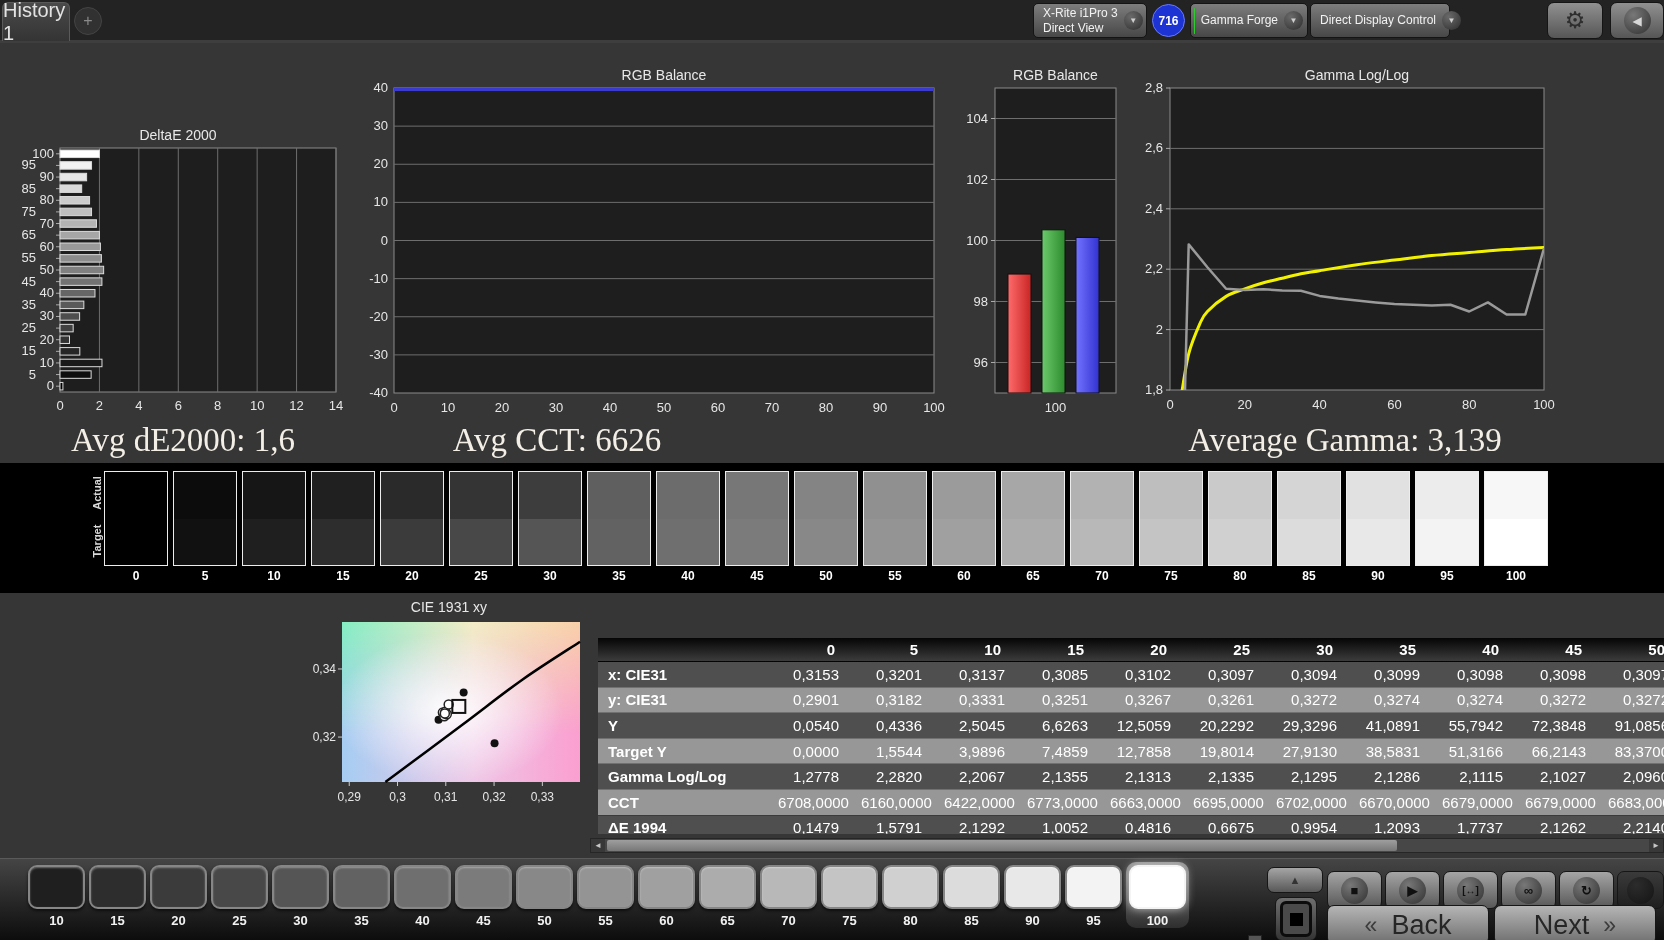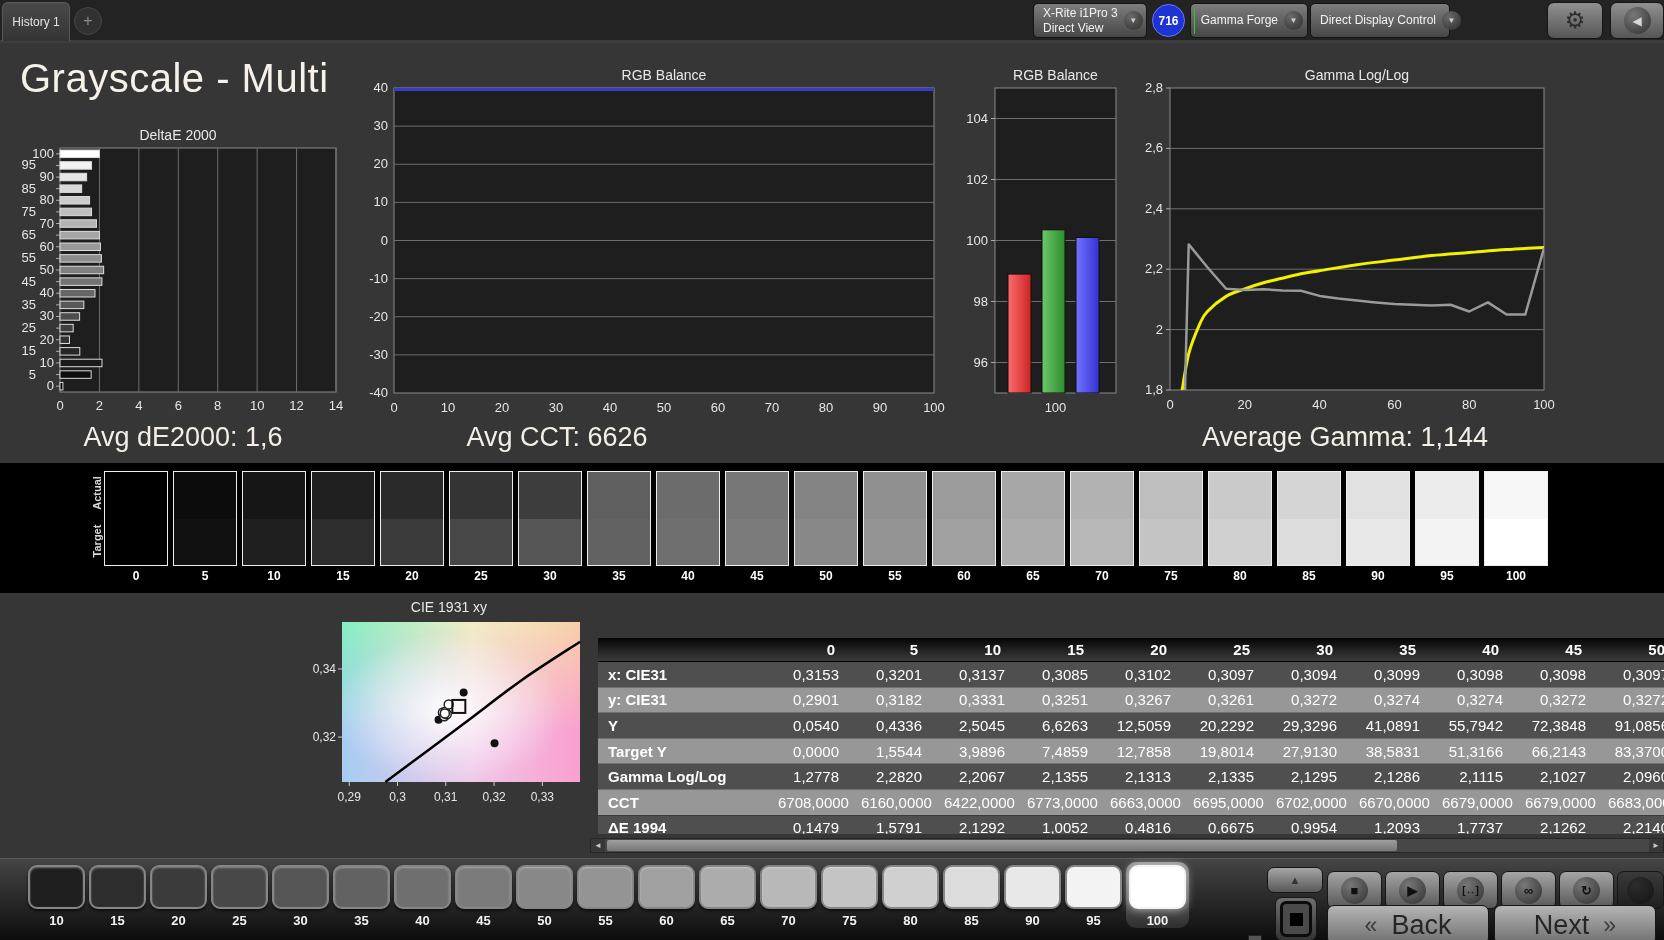--- a/index.html
+++ b/index.html
@@ -2,21 +2,21 @@
 <html><head>
 <meta charset="utf-8">
 <style>
   html,body{margin:0;padding:0;background:#363636;}
   body{width:1664px;height:940px;overflow:hidden;font-family:"Liberation Sans",sans-serif;}
   .screen{position:relative;width:1664px;height:940px;background:#363636;overflow:hidden;}
 
   
   .topbar{position:absolute;left:0;top:0;width:1664px;height:40px;background:#232323;border-bottom:3px solid #3e3e3e;}
   .tab{position:absolute;left:2px;top:2px;width:66px;height:38px;background:linear-gradient(#4a4a4a,#343434);
-       color:#e3e3e3;font-size:12px;display:flex;align-items:center;justify-content:center;
+       color:#e3e3e3;font-size:20px;display:flex;align-items:center;justify-content:center;
        border:1px solid #5a5a5a;border-bottom:none;border-radius:6px 6px 0 0;}
   .addtab{position:absolute;left:74px;top:7px;width:26px;height:26px;border-radius:50%;background:#313131;
        color:#8a8a8a;display:flex;align-items:center;justify-content:center;font-size:16px;border:1px solid #444;}
   .dd{position:absolute;top:3px;height:35px;background:linear-gradient(#7d7d7d,#474747);border:1px solid #141414;
       border-radius:5px;color:#f2f2f2;display:flex;align-items:center;box-sizing:border-box;padding-right:4px;}
   .dd .bar{width:5px;height:26px;margin:0 6px 0 3px;border-radius:2px;background:#2c2;}
   .dd .lbl{font-size:12px;line-height:1.25;white-space:nowrap;}
   .dd .arr{margin-left:auto;width:19px;height:19px;border-radius:50%;background:radial-gradient(circle at 35% 30%,#6a6a6a,#2c2c2c);
       color:#cfcfcf;font-size:8px;display:flex;align-items:center;justify-content:center;flex:none;margin-left:6px;}
   #dd-meter{left:1033px;width:114px;}
@@ -26,21 +26,21 @@
       border:1px solid #6a7aff;color:#fff;font-size:12px;font-weight:bold;display:flex;align-items:center;justify-content:center;box-sizing:border-box;}
   .iconbtn{position:absolute;top:2px;height:37px;border-radius:7px;background:linear-gradient(#909090,#565656);
       border:1px solid #151515;display:flex;align-items:center;justify-content:center;box-sizing:border-box;}
   #gear-btn{left:1547px;width:56px;color:#2e2e2e;font-size:23px;}
   #collapse-btn{left:1610px;width:54px;}
   .circ{width:27px;height:27px;border-radius:50%;background:radial-gradient(circle at 35% 30%,#787878,#303030);
       color:#d8d8d8;font-size:12px;display:flex;align-items:center;justify-content:center;}
 
   
   .page-title{position:absolute;left:20px;top:56px;font-size:40px;color:#f6f2e9;letter-spacing:.5px;}
-  .stat{position:absolute;top:422px;transform:translateX(-50%);color:#f3efe7;font-size:27px;white-space:nowrap;}
+  .stat{position:absolute;top:422px;transform:translateX(-50%);color:#f3efe7;font-size:33px;white-space:nowrap;font-family:Liberation Serif, serif;}
 
   
   .chart{position:absolute;}
   #chart-deltae{left:8px;top:126px;width:345px;height:292px;}
   #chart-rgbline{left:358px;top:64px;width:590px;height:356px;}
   #chart-rgbbars{left:952px;top:64px;width:170px;height:356px;}
   #chart-gamma{left:1128px;top:64px;width:430px;height:356px;}
   #chart-cie{left:310px;top:598px;width:280px;height:212px;text-decoration:underline;}
   .chart svg{display:block;}
 
@@ -139,21 +139,20 @@
       <span class="arr">▼</span>
     </div>
     <div class="iconbtn" id="gear-btn">
       <span>⚙</span>
     </div>
     <div class="iconbtn" id="collapse-btn">
       <span class="circ">◀</span>
     </div>
   </header>
 
-  <div class="page-title">Grayscale - Multi</div>
 
   <div class="chart" id="chart-deltae">
       <svg width="345" height="292" viewBox="0 0 345 292">
         <text x="170" y="14" text-anchor="middle" font-size="14" fill="#e8e8e8" font-family="Liberation Sans, sans-serif" font-weight="normal">DeltaE 2000</text>
         <rect x="52" y="22" width="276" height="244" fill="#1e1e1e" stroke="#8a8a8a"></rect>
         <line x1="91.42857142857142" y1="22" x2="91.42857142857142" y2="266" stroke="#6e6e6e"></line>
         <line x1="130.85714285714283" y1="22" x2="130.85714285714283" y2="266" stroke="#6e6e6e"></line>
         <line x1="170.28571428571428" y1="22" x2="170.28571428571428" y2="266" stroke="#6e6e6e"></line>
         <line x1="209.7142857142857" y1="22" x2="209.7142857142857" y2="266" stroke="#6e6e6e"></line>
         <line x1="249.14285714285714" y1="22" x2="249.14285714285714" y2="266" stroke="#6e6e6e"></line>
@@ -338,21 +337,21 @@
         <text x="416" y="345" text-anchor="middle" font-size="13" fill="#e6e6e6" font-family="Liberation Sans, sans-serif" font-weight="normal">100</text>
         <g clip-path="url(#gclip)">
           <path d="M53.2,332.0C54.5,325.0 57.6,301.8 60.7,289.8C63.8,277.7 68.8,266.6 71.9,259.6C75.0,252.5 75.0,252.0 79.4,247.5C83.8,242.9 91.9,236.2 98.1,232.4C104.3,228.6 110.6,227.1 116.8,224.8C123.0,222.6 129.3,220.6 135.5,218.8C141.7,217.0 148.0,215.8 154.2,214.3C160.4,212.7 166.7,211.0 172.9,209.7C179.1,208.5 182.3,208.2 191.6,206.7C200.9,205.2 216.5,202.4 229.0,200.7C241.5,198.9 253.9,197.7 266.4,196.1C278.9,194.6 291.3,192.9 303.8,191.6C316.3,190.4 328.7,189.6 341.2,188.6C353.7,187.6 366.1,186.4 378.6,185.6C391.1,184.7 409.8,183.8 416.0,183.5" fill="none" stroke="#f2f200" stroke-width="3"></path>
           <polyline points="57.0,326.0 60.7,180.4 79.4,203.2 98.1,224.7 116.8,225.9 135.5,225.3 154.2,226.5 172.9,226.8 191.6,231.9 210.3,234.6 229.0,236.6 247.7,238.4 266.4,239.9 285.1,240.8 303.8,241.4 322.5,240.8 341.2,247.5 359.9,238.4 378.6,250.5 397.3,250.5 416.0,184.1" fill="none" stroke="#9a9a9a" stroke-width="2.5" stroke-linejoin="round"></polyline>
         </g>
       </svg>
     </div>
 
   <div class="stat" style="left:183px">Avg dE2000: 1,6</div>
   <div class="stat" style="left:557px">Avg CCT: 6626</div>
-  <div class="stat" style="left:1345px">Average Gamma: 1,144</div>
+  <div class="stat" style="left:1345px">Average Gamma: 3,139</div>
 
   <section class="swatchstrip">
     <span class="rot" id="lbl-actual">Actual</span>
     <span class="rot" id="lbl-target">Target</span>
     <div class="swatches">
         <div class="sw">
           <div class="swbox">
             <div class="half" style="background: rgb(0, 0, 0);"></div>
             <div class="half" style="background: rgb(0, 0, 0);"></div>
           </div>

